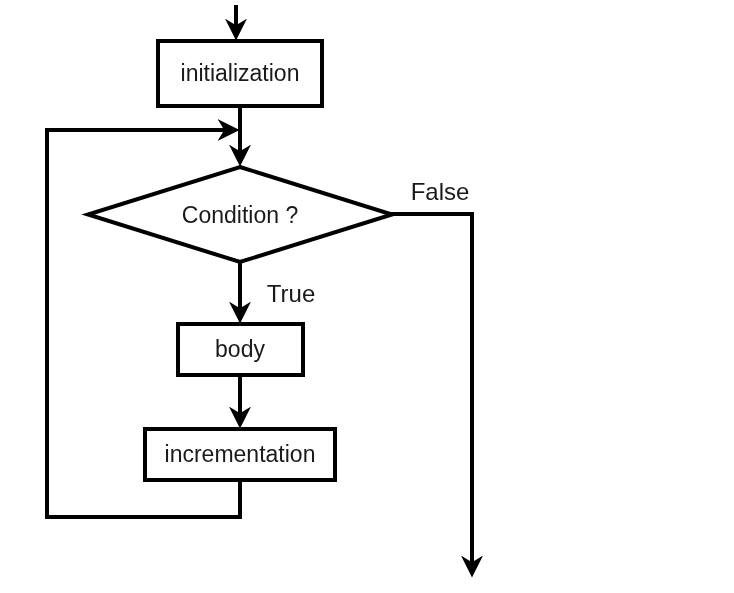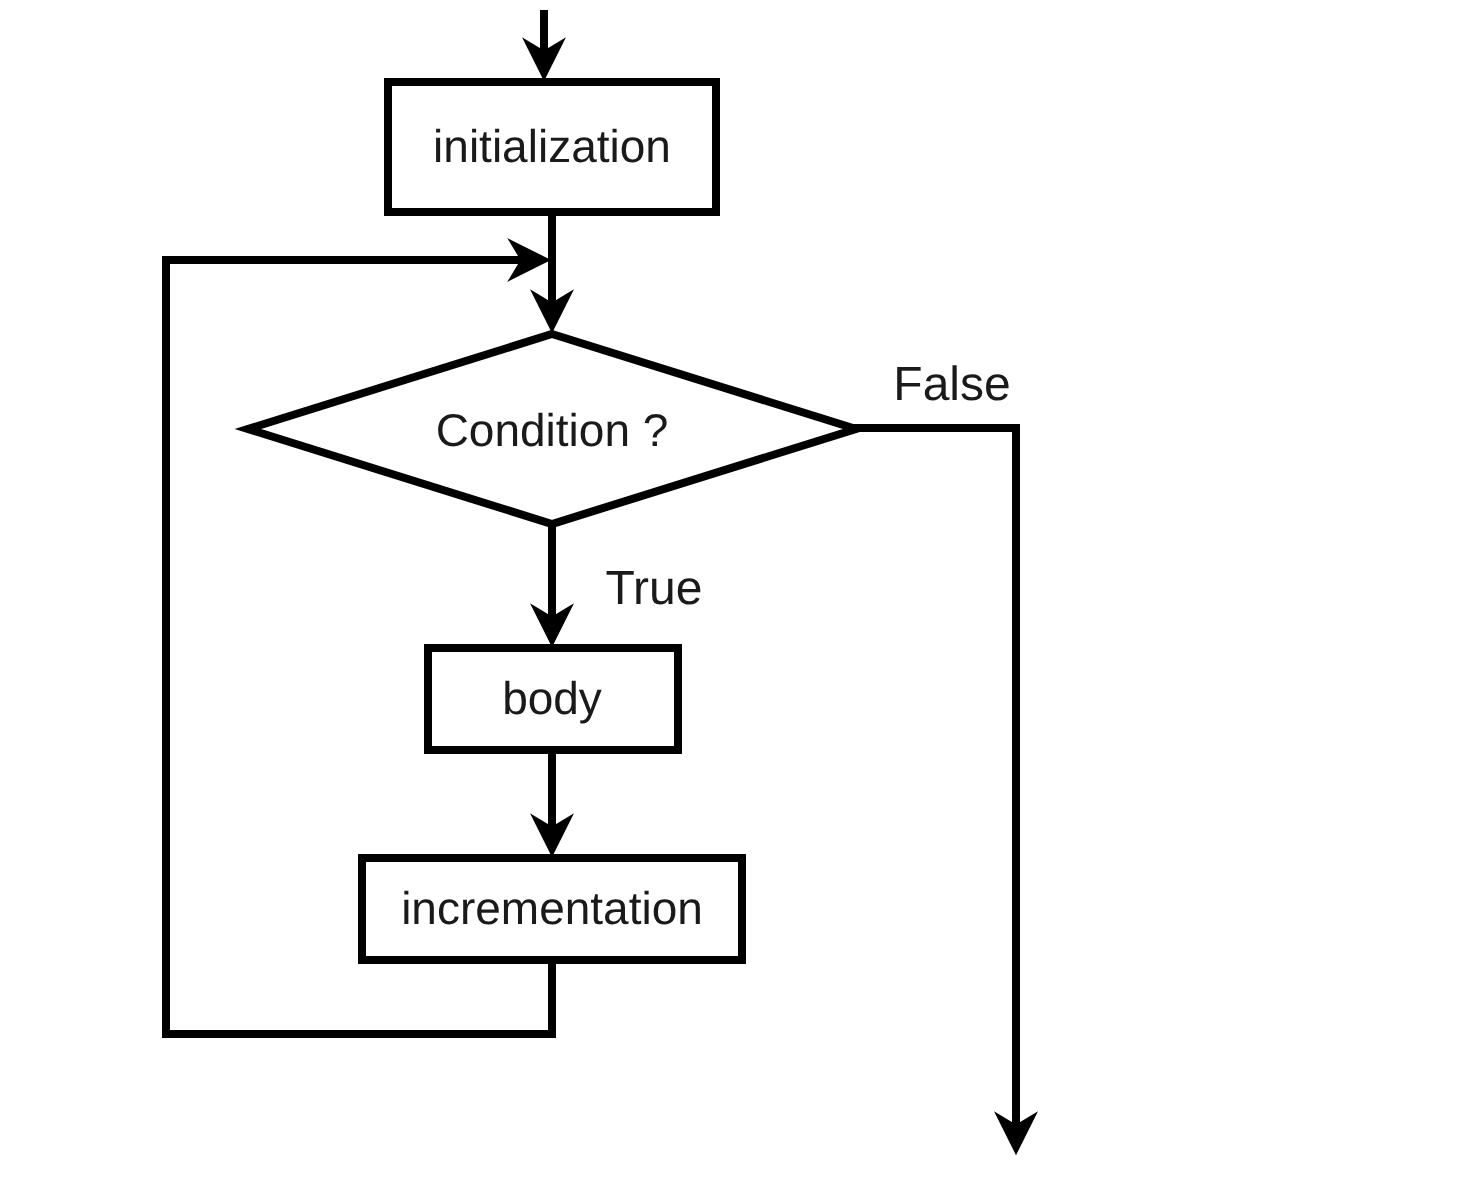--- a/index.html
+++ b/index.html
@@ -8,21 +8,20 @@
     background: #ffffff;
     width: 734px;
     height: 593px;
     overflow: hidden;
   }
   .canvas-wrap {
     position: relative;
     width: 699px;
     height: 593px;
     background: #ffffff;
-    margin-left: 36px;
   }
   svg { display: block; }
   .flow {
     fill: none;
     stroke: #000000;
     stroke-width: 4;
     stroke-linejoin: miter;
     stroke-linecap: butt;
   }
   .node {

